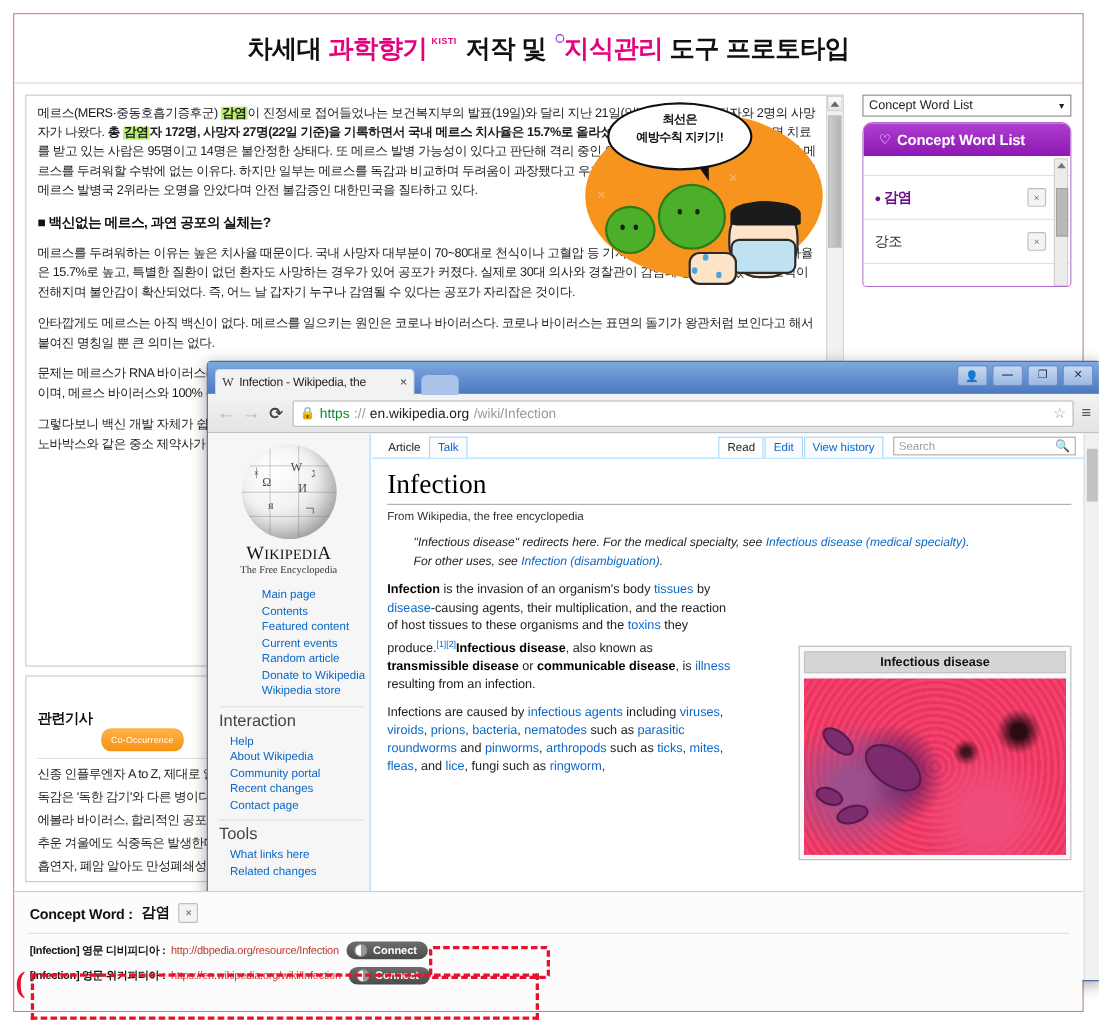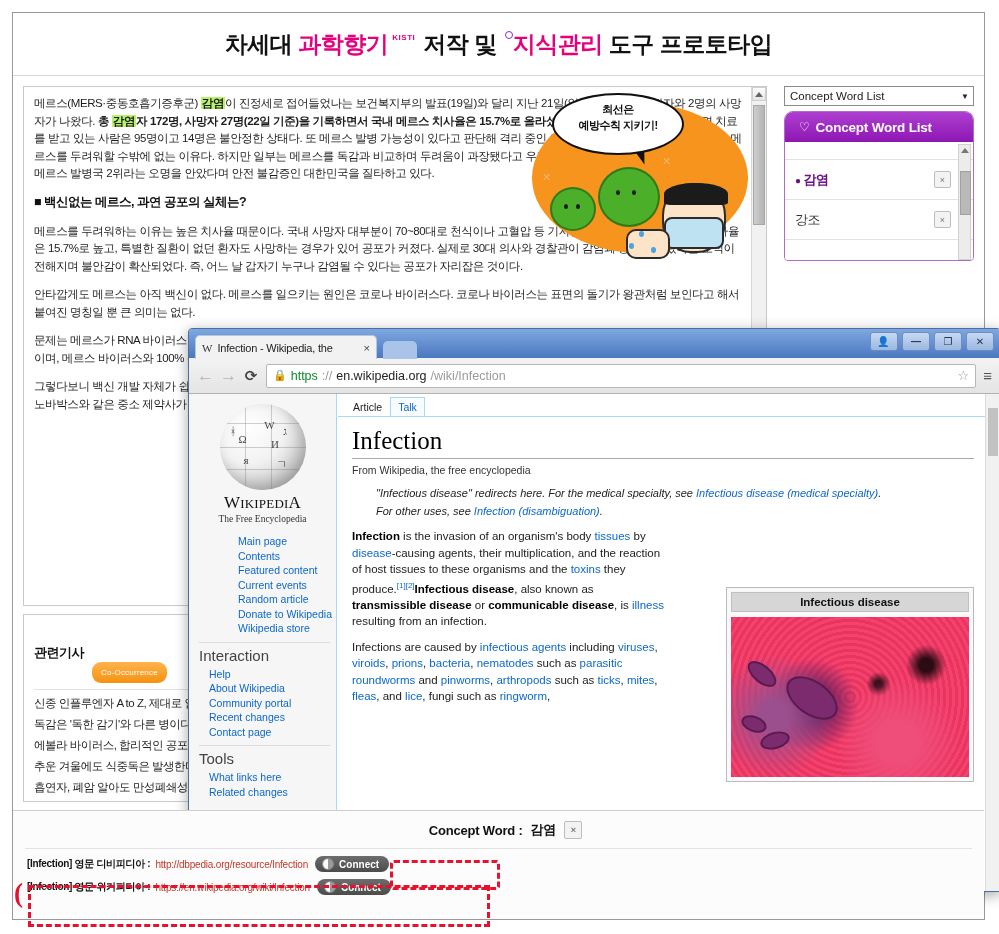--- a/index.html
+++ b/index.html
@@ -502,21 +502,20 @@
   #bottom-panel {
     position: absolute; left: 0; bottom: 0;
     width: 100%; height: 108px;
     border-top: 1px solid #cfcfcf;
     background: #fcfcfc;
   }
   #bw-title {
     font-size: 13px; font-weight: bold; color: #111;
     padding: 10px 0 0 14px; display: flex; align-items: center; gap: 8px;
     letter-spacing: -0.2px;
-    justify-content: center;
   }
   #bw-title .cw-x { width: 16px; height: 16px; }
   #bw-divider { height: 1px; background: #e2e2e2; margin: 9px 12px 0 12px; }
   .link-row {
     display: flex; align-items: center; gap: 5px;
     padding: 7px 0 0 14px; font-size: 10px; position: relative;
   }
   .link-label { font-weight: bold; color: #111; letter-spacing: -0.3px; white-space:nowrap; }
   .link-url { color: #c0392b; letter-spacing: -0.2px; white-space:nowrap; }
   .connect-btn {
@@ -731,20 +730,29 @@
             </div>
           </div>
 
           <div id="wiki-content">
 
             <div id="wiki-tabrow">
               <div class="tabs-left">
                 <span class="wtab plain">Article</span>
                 <span class="wtab">Talk</span>
               </div>
+              <div class="tabs-right">
+                <span class="wtab active">Read</span>
+                <span class="wtab">Edit</span>
+                <span class="wtab">View history</span>
+                <div id="wiki-search">
+                  <span class="ph">Search</span>
+                  <span class="mag">🔍</span>
+                </div>
+              </div>
             </div>
 
             <div id="wiki-article">
               <h1 id="wiki-h1">Infection</h1>
               <div class="from-line">From Wikipedia, the free encyclopedia</div>
 
               <div class="hatnote">
                 <span>"Infectious disease" redirects here. For the medical specialty, see </span><a>Infectious disease (medical specialty)</a><span>.</span>
               </div>
               <div class="hatnote" style="margin-top:2px;">

